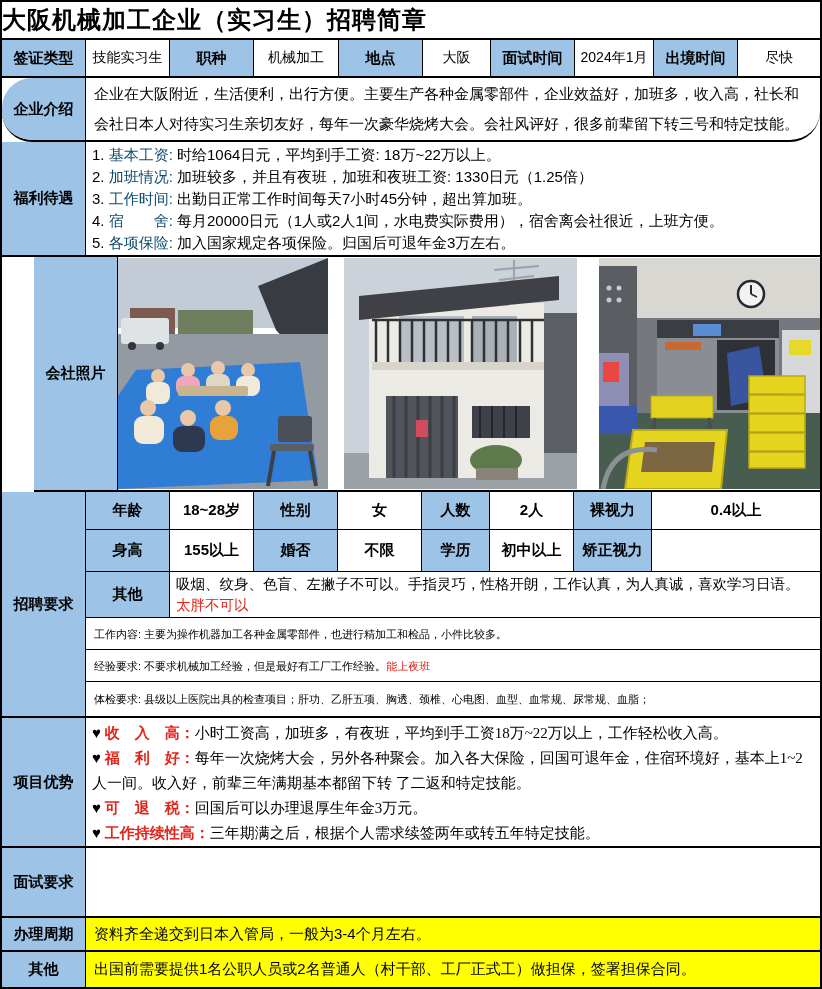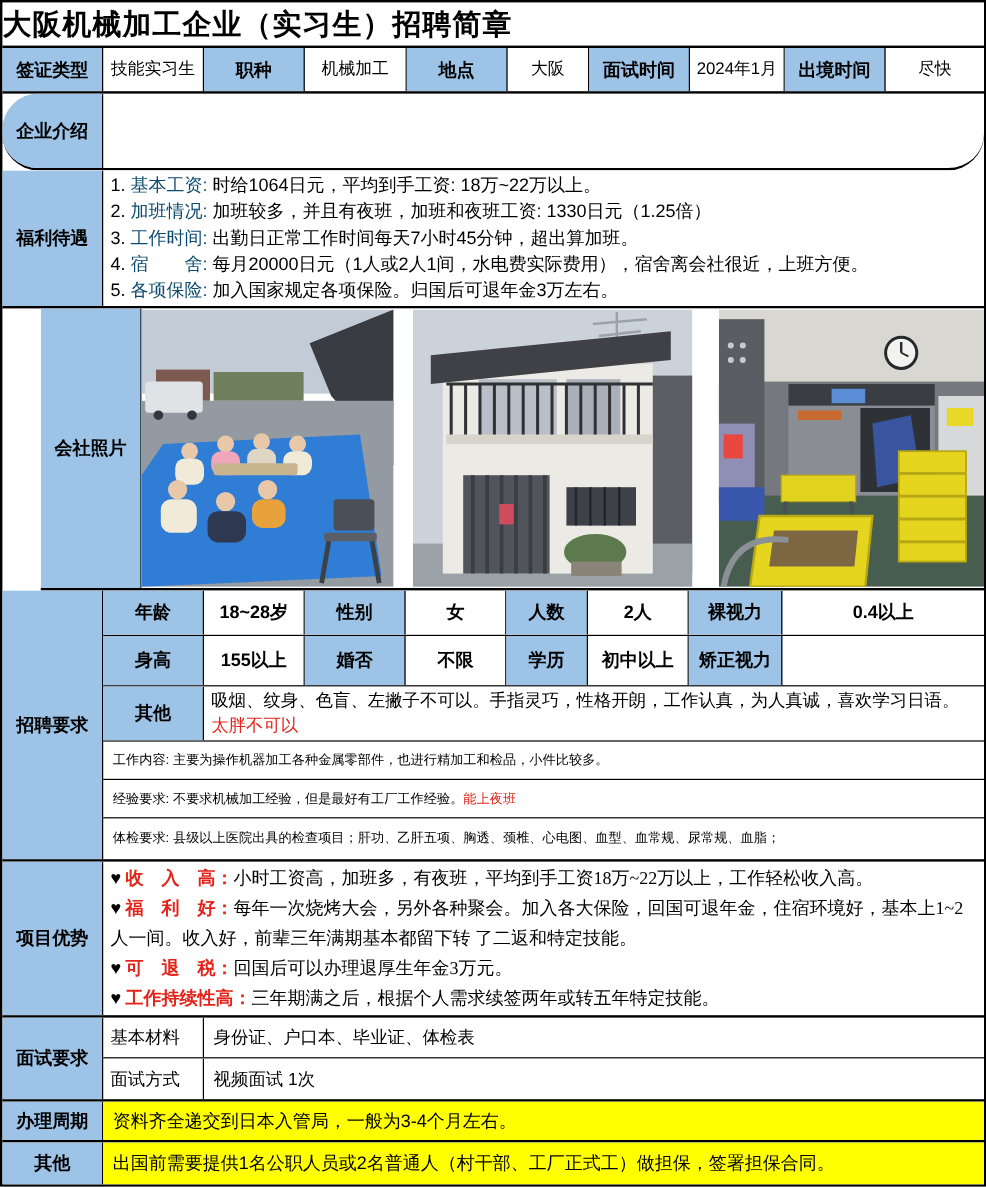--- a/index.html
+++ b/index.html
@@ -88,20 +88,23 @@
     <div class="blue ilab" style="flex:0 0 84px">地点</div>
     <div class="ival" style="flex:0 0 68px">大阪</div>
     <div class="blue ilab" style="flex:0 0 84px">面试时间</div>
     <div class="ival" style="flex:0 0 79px">2024年1月</div>
     <div class="blue ilab" style="flex:0 0 84px">出境时间</div>
     <div class="ival" style="flex:1">尽快</div>
   </div>
 
   <div class="row intro-row">
     <div class="rh">企业介绍</div>
+    <div class="rb">
+      <div class="intro-text">企业在大阪附近，生活便利，出行方便。主要生产各种金属零部件，企业效益好，加班多，收入高，社长和会社日本人对待实习生亲切友好，每年一次豪华烧烤大会。会社风评好，很多前辈留下转三号和特定技能。</div>
+    </div>
   </div>
 
   <div class="row welfare-row">
     <div class="rh">福利待遇</div>
     <div class="rb welfare-body">
       <div class="w-item"><span class="w-num">1.</span> <span class="w-label">基本工资:</span> <span class="w-text">时给1064日元，平均到手工资: 18万~22万以上。</span></div>
       <div class="w-item"><span class="w-num">2.</span> <span class="w-label">加班情况:</span> <span class="w-text">加班较多，并且有夜班，加班和夜班工资: 1330日元（1.25倍）</span></div>
       <div class="w-item"><span class="w-num">3.</span> <span class="w-label">工作时间:</span> <span class="w-text">出勤日正常工作时间每天7小时45分钟，超出算加班。</span></div>
       <div class="w-item"><span class="w-num">4.</span> <span class="w-label">宿　　舍:</span> <span class="w-text">每月20000日元（1人或2人1间，水电费实际费用），宿舍离会社很近，上班方便。</span></div>
       <div class="w-item"><span class="w-num">5.</span> <span class="w-label">各项保险:</span> <span class="w-text">加入国家规定各项保险。归国后可退年金3万左右。</span></div>
@@ -285,30 +288,20 @@
     <div class="rb adv-body">
       <div class="adv-item"><span class="adv-bullet">♥</span> <span class="adv-label">收　入　高：</span><span>小时工资高，加班多，有夜班，平均到手工资18万~22万以上，工作轻松收入高。</span></div>
       <div class="adv-item"><span class="adv-bullet">♥</span> <span class="adv-label">福　利　好：</span><span>每年一次烧烤大会，另外各种聚会。加入各大保险，回国可退年金，住宿环境好，基本上1~2人一间。收入好，前辈三年满期基本都留下转 了二返和特定技能。</span></div>
       <div class="adv-item"><span class="adv-bullet">♥</span> <span class="adv-label">可　退　税：</span><span>回国后可以办理退厚生年金3万元。</span></div>
       <div class="adv-item"><span class="adv-bullet">♥</span> <span class="adv-label">工作持续性高：</span><span>三年期满之后，根据个人需求续签两年或转五年特定技能。</span></div>
     </div>
   </div>
 
   <div class="row int-row">
     <div class="rh">面试要求</div>
-    <div class="rb int-body">
-      <div class="int-sub">
-        <div class="int-label">基本材料</div>
-        <div class="int-val">身份证、户口本、毕业证、体检表</div>
-      </div>
-      <div class="int-sub">
-        <div class="int-label">面试方式</div>
-        <div class="int-val">视频面试 1次</div>
-      </div>
-    </div>
   </div>
 
   <div class="row period-row">
     <div class="rh">办理周期</div>
     <div class="yellow-cell">资料齐全递交到日本入管局，一般为3-4个月左右。</div>
   </div>
 
   <div class="row final-row">
     <div class="rh">其他</div>
     <div class="yellow-cell">出国前需要提供1名公职人员或2名普通人（村干部、工厂正式工）做担保，签署担保合同。</div>

